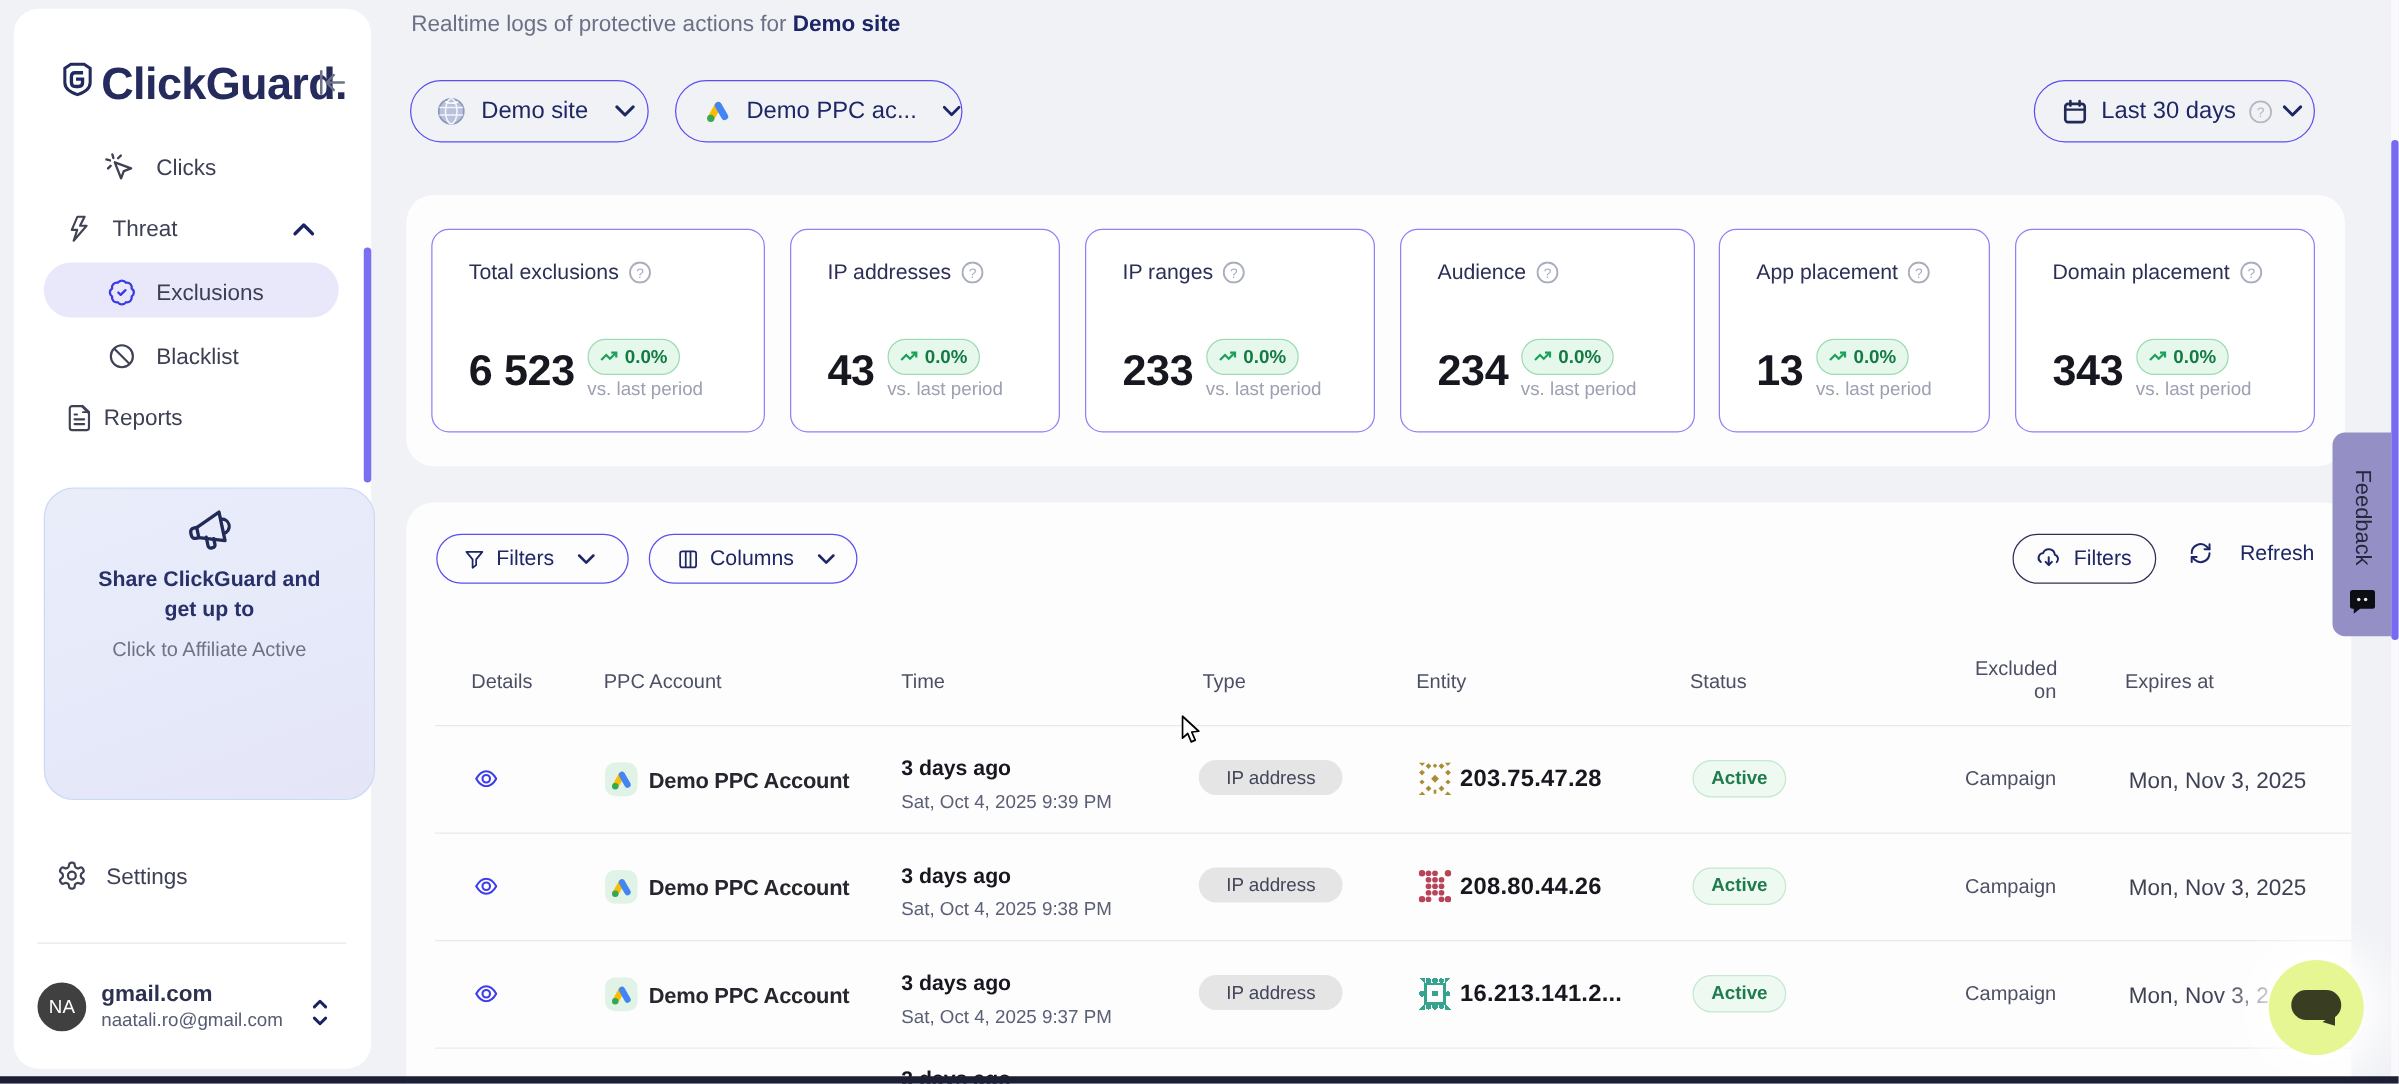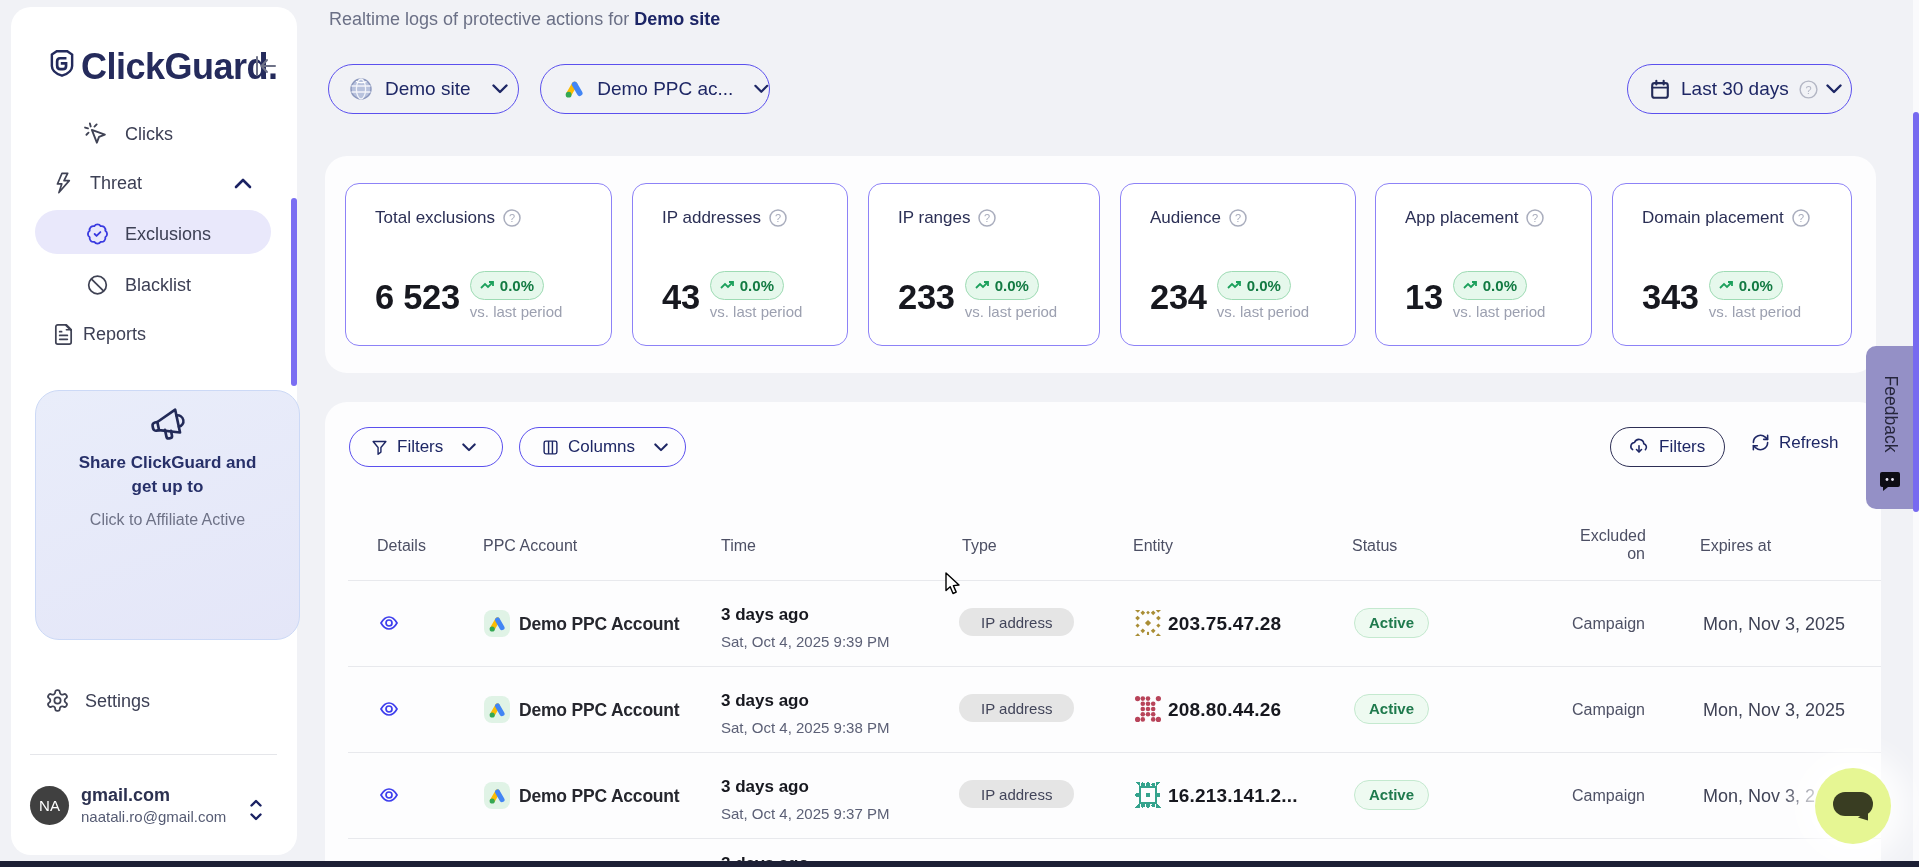--- a/index.html
+++ b/index.html
@@ -301,21 +301,21 @@
       </svg>
   </div>
   <div class="btn" style="left:1285px;top:25px;width:115px;border-color:#2d2f55;padding-left:18px;gap:10px;">
     <svg width="20" height="20" viewBox="0 0 24 24" fill="none" stroke="#1e2765" stroke-width="1.9" stroke-linecap="round" stroke-linejoin="round">
         <path d="M4.4 15.1 A4.6 4.6 0 0 1 6.6 6.6 a5.8 5.8 0 0 1 11.2 1.6 4.2 4.2 0 0 1 1.9 7"></path>
         <path d="M12 10.5 v7"></path>
         <path d="m9 15 3 3 3-3"></path>
       </svg>
     <span>Filters</span>
   </div>
-  <div class="abs" style="left:1426px;top:30px;display:flex;align-items:center;gap:9px;font-size:17px;color:#1e2765;font-weight:500;">
+  <div class="abs" style="left:1426px;top:30px;display:flex;align-items:center;gap:22px;font-size:17px;color:#1e2765;font-weight:500;">
     <svg width="19" height="19" viewBox="0 0 24 24" fill="none" stroke="#1e2765" stroke-width="2" stroke-linecap="round" stroke-linejoin="round">
         <path d="M3 12a9 9 0 0 1 15-6.7L21 8"></path>
         <path d="M21 3v5h-5"></path>
         <path d="M21 12a9 9 0 0 1-15 6.7L3 16"></path>
         <path d="M3 21v-5h5"></path>
       </svg>
     <span style="line-height:21px;">Refresh</span>
   </div>
 
   <div class="hdr" style="left:52px;top:135px;">Details</div>

